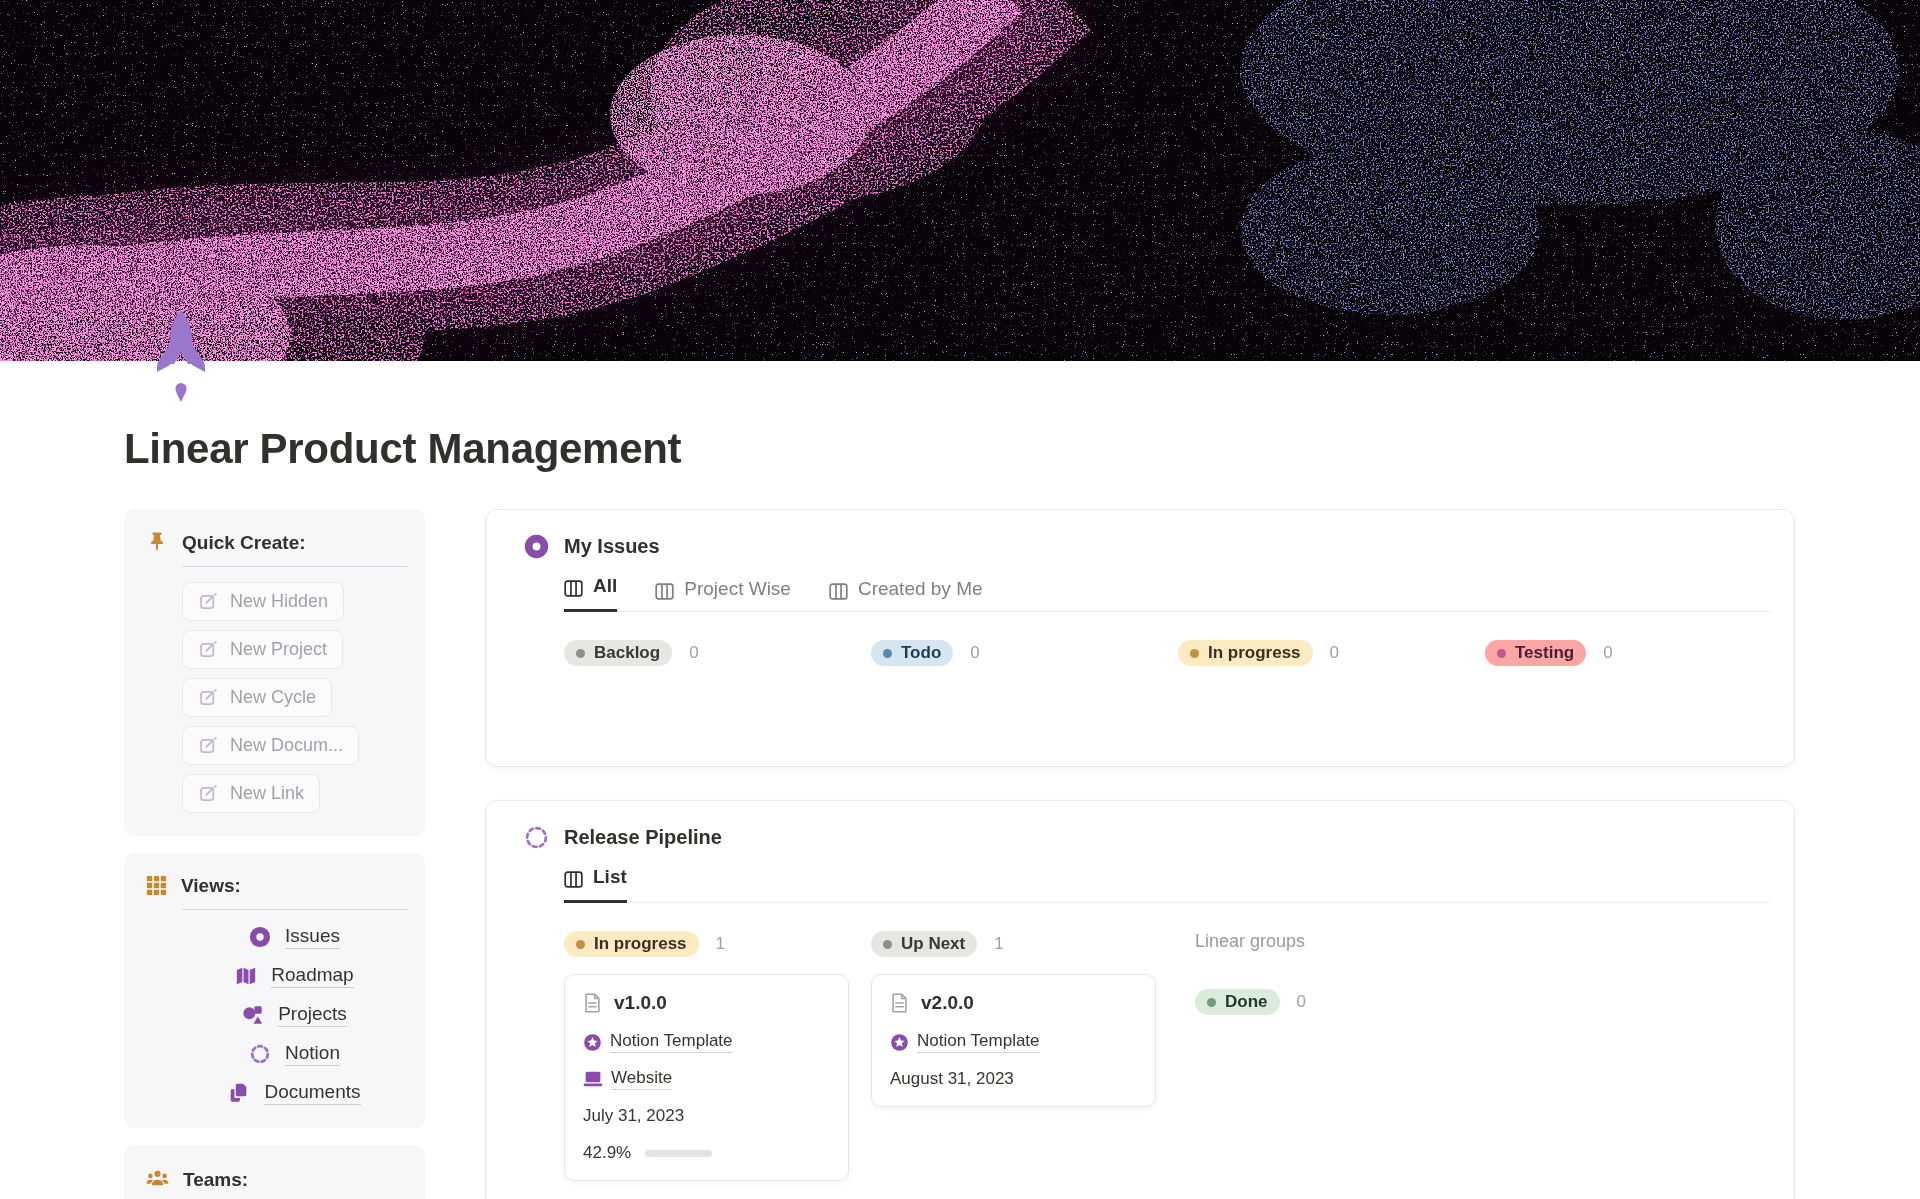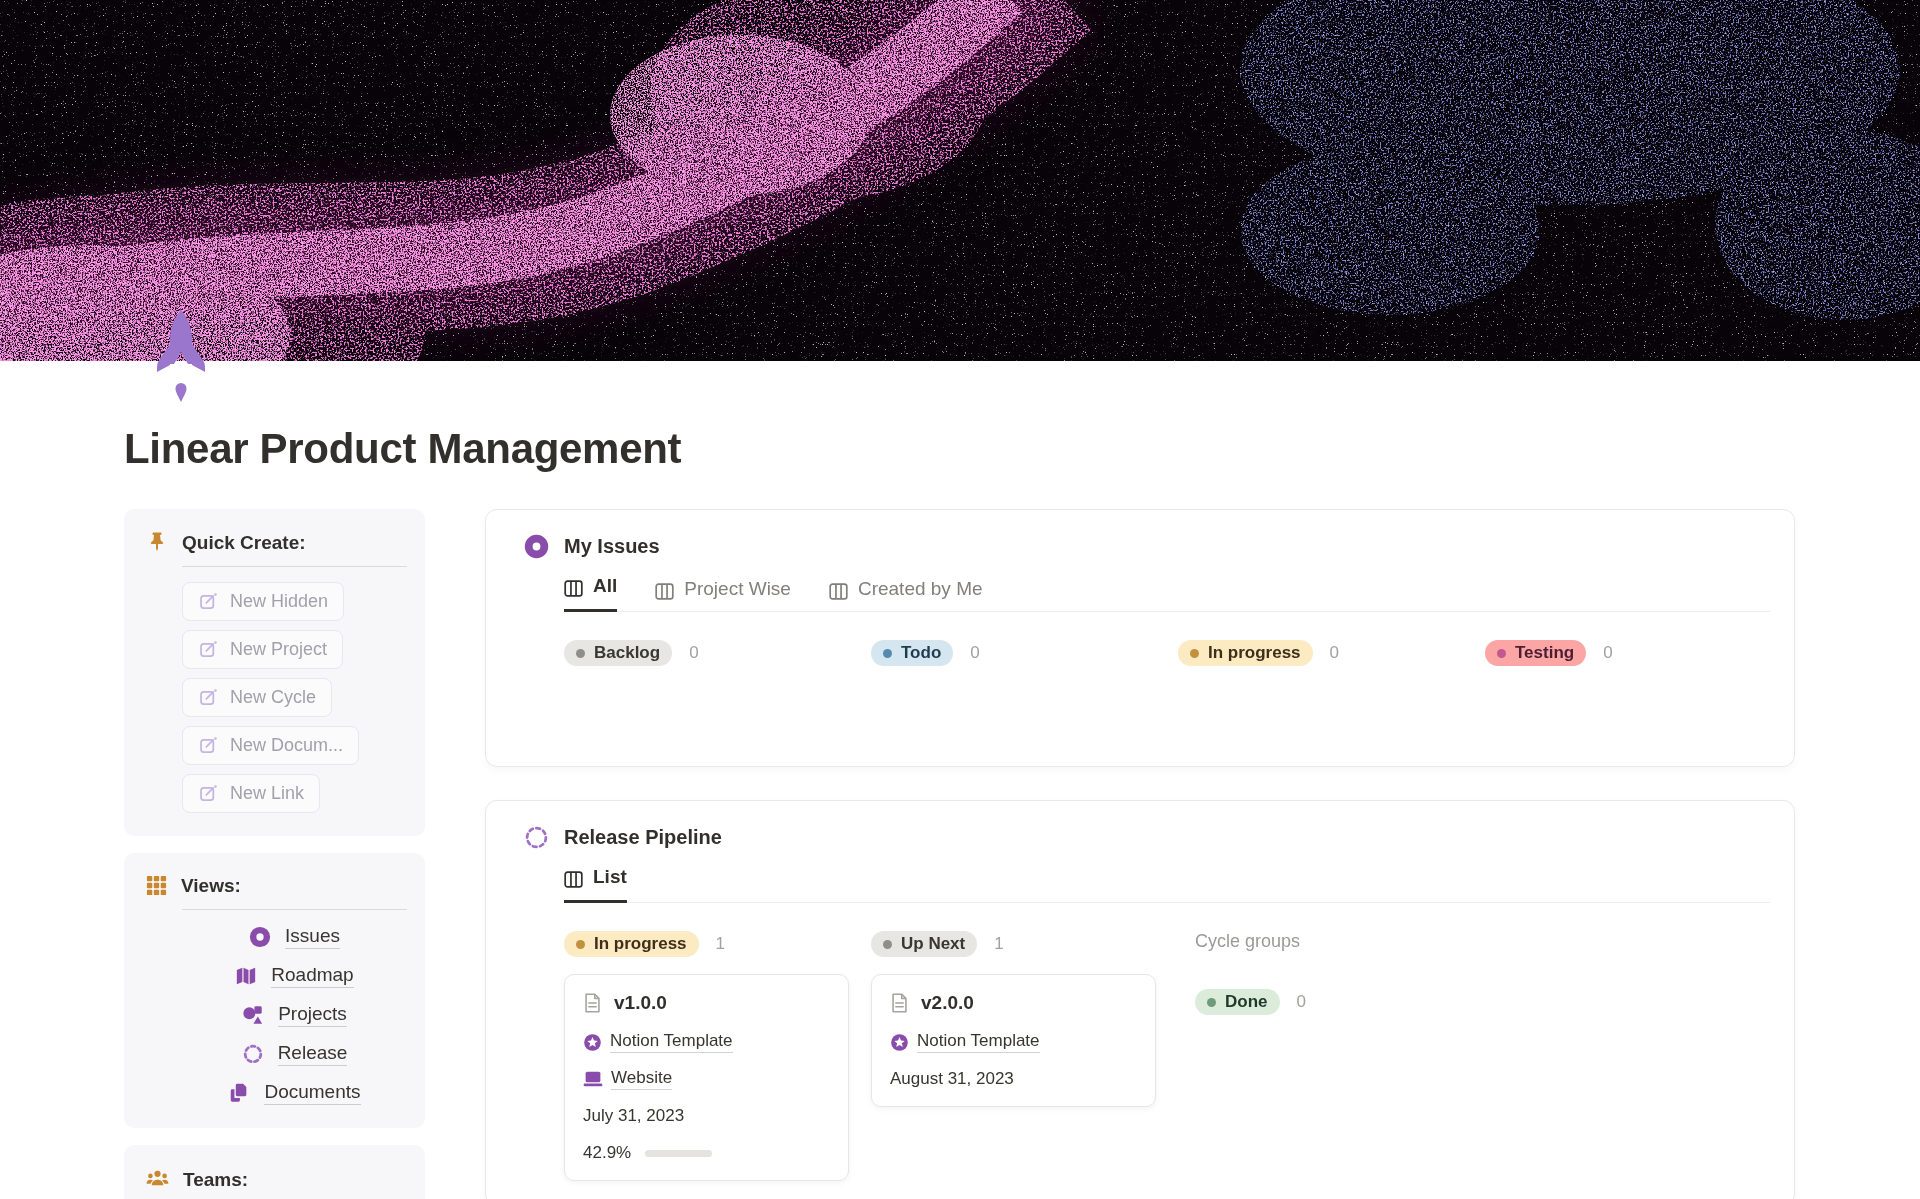--- a/index.html
+++ b/index.html
@@ -266,21 +266,21 @@
               </svg>
             </span>
             <span class="lbl">Projects</span>
           </div>
           <div class="view-link">
             <span class="icon">
               <svg width="22" height="22" viewBox="0 0 24 24">
                   <circle cx="12" cy="12" r="8.5" fill="none" stroke="#9d6fc5" stroke-width="3" stroke-dasharray="4 3.6" stroke-linecap="round"></circle>
                 </svg>
             </span>
-            <span class="lbl">Release</span>
+            <span class="lbl">Notion</span>
           </div>
           <div class="view-link">
             <span class="icon">
               <svg width="22" height="22" viewBox="0 0 24 24" fill="#8a4cab">
                 <path d="M10 2 h6.5 l3.5 3.5 V14 a1.5 1.5 0 0 1 -1.5 1.5 H10 A1.5 1.5 0 0 1 8.5 14 V3.5 A1.5 1.5 0 0 1 10 2 Z"></path>
                 <path d="M4.5 8 H7 v9.5 h6 V20 a1.5 1.5 0 0 1 -1.5 1.5 h-7 A1.5 1.5 0 0 1 3 20 V9.5 A1.5 1.5 0 0 1 4.5 8 Z"></path>
               </svg>
             </span>
             <span class="lbl">Documents</span>
           </div>
@@ -479,21 +479,21 @@
                     </svg>
                   </span>
                   <span class="lbl">Notion Template</span>
                 </span>
               </div>
               <div class="vc-date">August 31, 2023</div>
             </div>
           </div>
 
           <div class="rel-col hidden-col">
-            <div class="hidden-label">Cycle groups</div>
+            <div class="hidden-label">Linear groups</div>
             <div class="group-cell">
               <span class="pill" style="background:#dbecda;color:#1f3829">
                 <span class="dot" style="background:#6f9b7b"></span>
                 <span>Done</span>
               </span>
               <span class="count">0</span>
             </div>
           </div>
 
           <div class="rel-col"></div>

